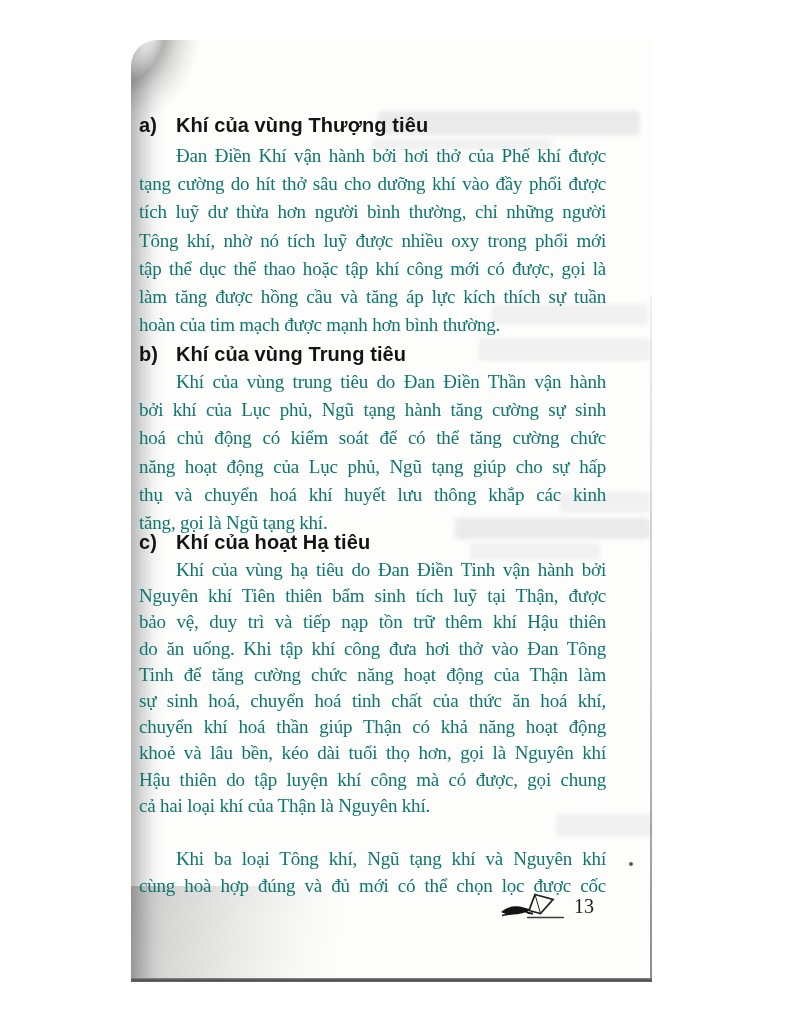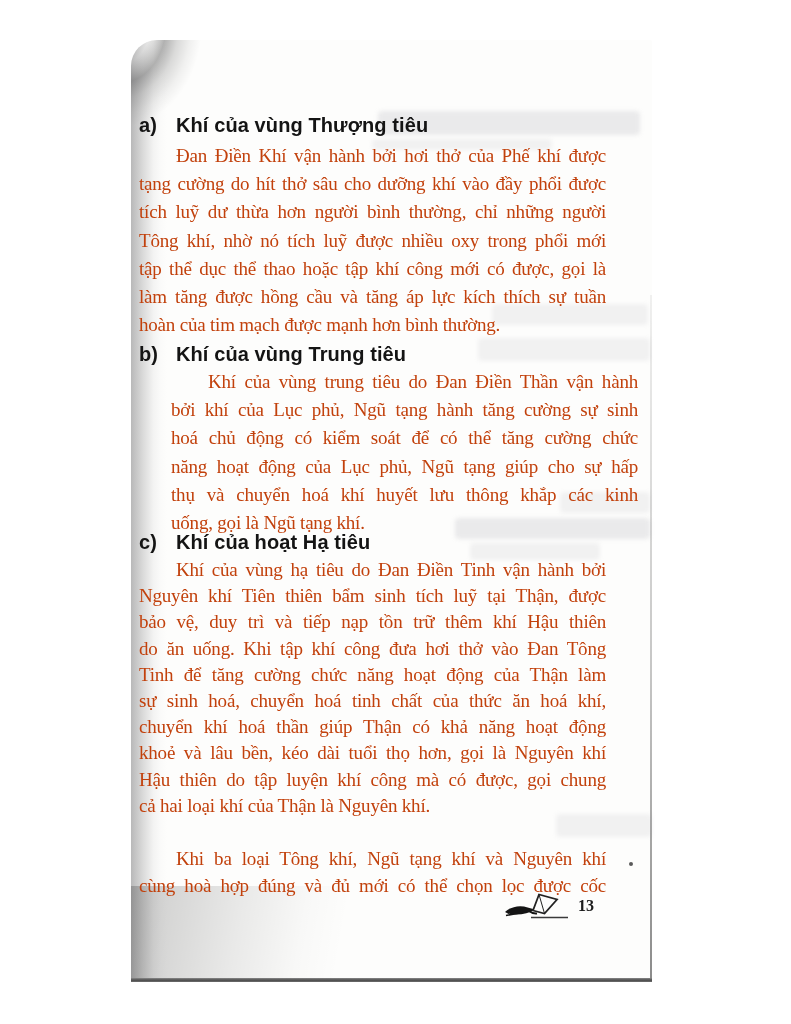--- a/index.html
+++ b/index.html
@@ -56,43 +56,43 @@
 
   
   .heading {
     position:absolute; left:8px; width:467px; display:flex;
     font-family:"Liberation Sans", sans-serif; font-weight:bold;
     font-size:20px; line-height:28px; color:#141414;
     letter-spacing:0.1px;
   }
   .heading .marker { width:37px; flex:0 0 37px; }
 
-  .para { position:absolute; left:8px; width:467px; color:#c2410c; }
+  .para { position:absolute; left:8px; width:467px; color:#0f766e; }
   .line {
     font-size:19px; letter-spacing:-0.2px;
     text-align:justify; text-align-last:justify;
     overflow:hidden; white-space:normal;
   }
   .line:first-child { text-indent:37px; }
   .para.endleft .line:last-child { text-align-last:left; }
 
   #heading-0 { top:71px; }
   #para-0    { top:102px; } #para-0 .line { line-height:28.2px; height:28.2px; }
   #heading-1 { top:300px; }
-  #para-1    { top:328px;margin-left:32px; } #para-1 .line { line-height:28.2px; height:28.2px; }
+  #para-1    { top:328px; } #para-1 .line { line-height:28.2px; height:28.2px; }
   #heading-2 { top:488px; }
   #para-2    { top:517px; } #para-2 .line { line-height:26.2px; height:26.2px; }
   #para-3    { top:805px; } #para-3 .line { line-height:27px;   height:27px; }
 
   
   .footer {
     position:absolute; top:851px; right:58px;
     display:flex; align-items:flex-end; gap:8px;
   }
-  .page-number { font-size:16px; color:#1c1c1c; line-height:30px;font-weight:bold; }
+  .page-number { font-size:20px; color:#1c1c1c; line-height:30px; }
   .ornament { display:block; }
 
   
   .smudge {
     position:absolute; border-radius:4px;
     background:rgba(135,138,150,0.16); filter:blur(2px);
   }
   .smudge.light { background:rgba(135,138,150,0.10); }
   #sm-1 { left:247px; top:71px;  width:262px; height:24px; }
   #sm-2 { left:241px; top:99px;  width:180px; height:11px; }
@@ -148,21 +148,21 @@
         <div class="heading" id="heading-1">
           <span class="marker">b)</span>
           <span>Khí của vùng Trung tiêu</span>
         </div>
         <div class="para endleft" id="para-1">
           <div class="line">Khí của vùng trung tiêu do Đan Điền Thần vận hành</div>
           <div class="line">bởi khí của Lục phủ, Ngũ tạng hành tăng cường sự sinh</div>
           <div class="line">hoá chủ động có kiểm soát để có thể tăng cường chức</div>
           <div class="line">năng hoạt động của Lục phủ, Ngũ tạng giúp cho sự hấp</div>
           <div class="line">thụ và chuyển hoá khí huyết lưu thông khắp các kinh</div>
-          <div class="line">uống, gọi là Ngũ tạng khí.</div>
+          <div class="line">tăng, gọi là Ngũ tạng khí.</div>
         </div>
         <div class="heading" id="heading-2">
           <span class="marker">c)</span>
           <span>Khí của hoạt Hạ tiêu</span>
         </div>
         <div class="para endleft" id="para-2">
           <div class="line">Khí của vùng hạ tiêu do Đan Điền Tinh vận hành bởi</div>
           <div class="line">Nguyên khí Tiên thiên bẩm sinh tích luỹ tại Thận, được</div>
           <div class="line">bảo vệ, duy trì và tiếp nạp tồn trữ thêm khí Hậu thiên</div>
           <div class="line">do ăn uống. Khi tập khí công đưa hơi thở vào Đan Tông</div>

